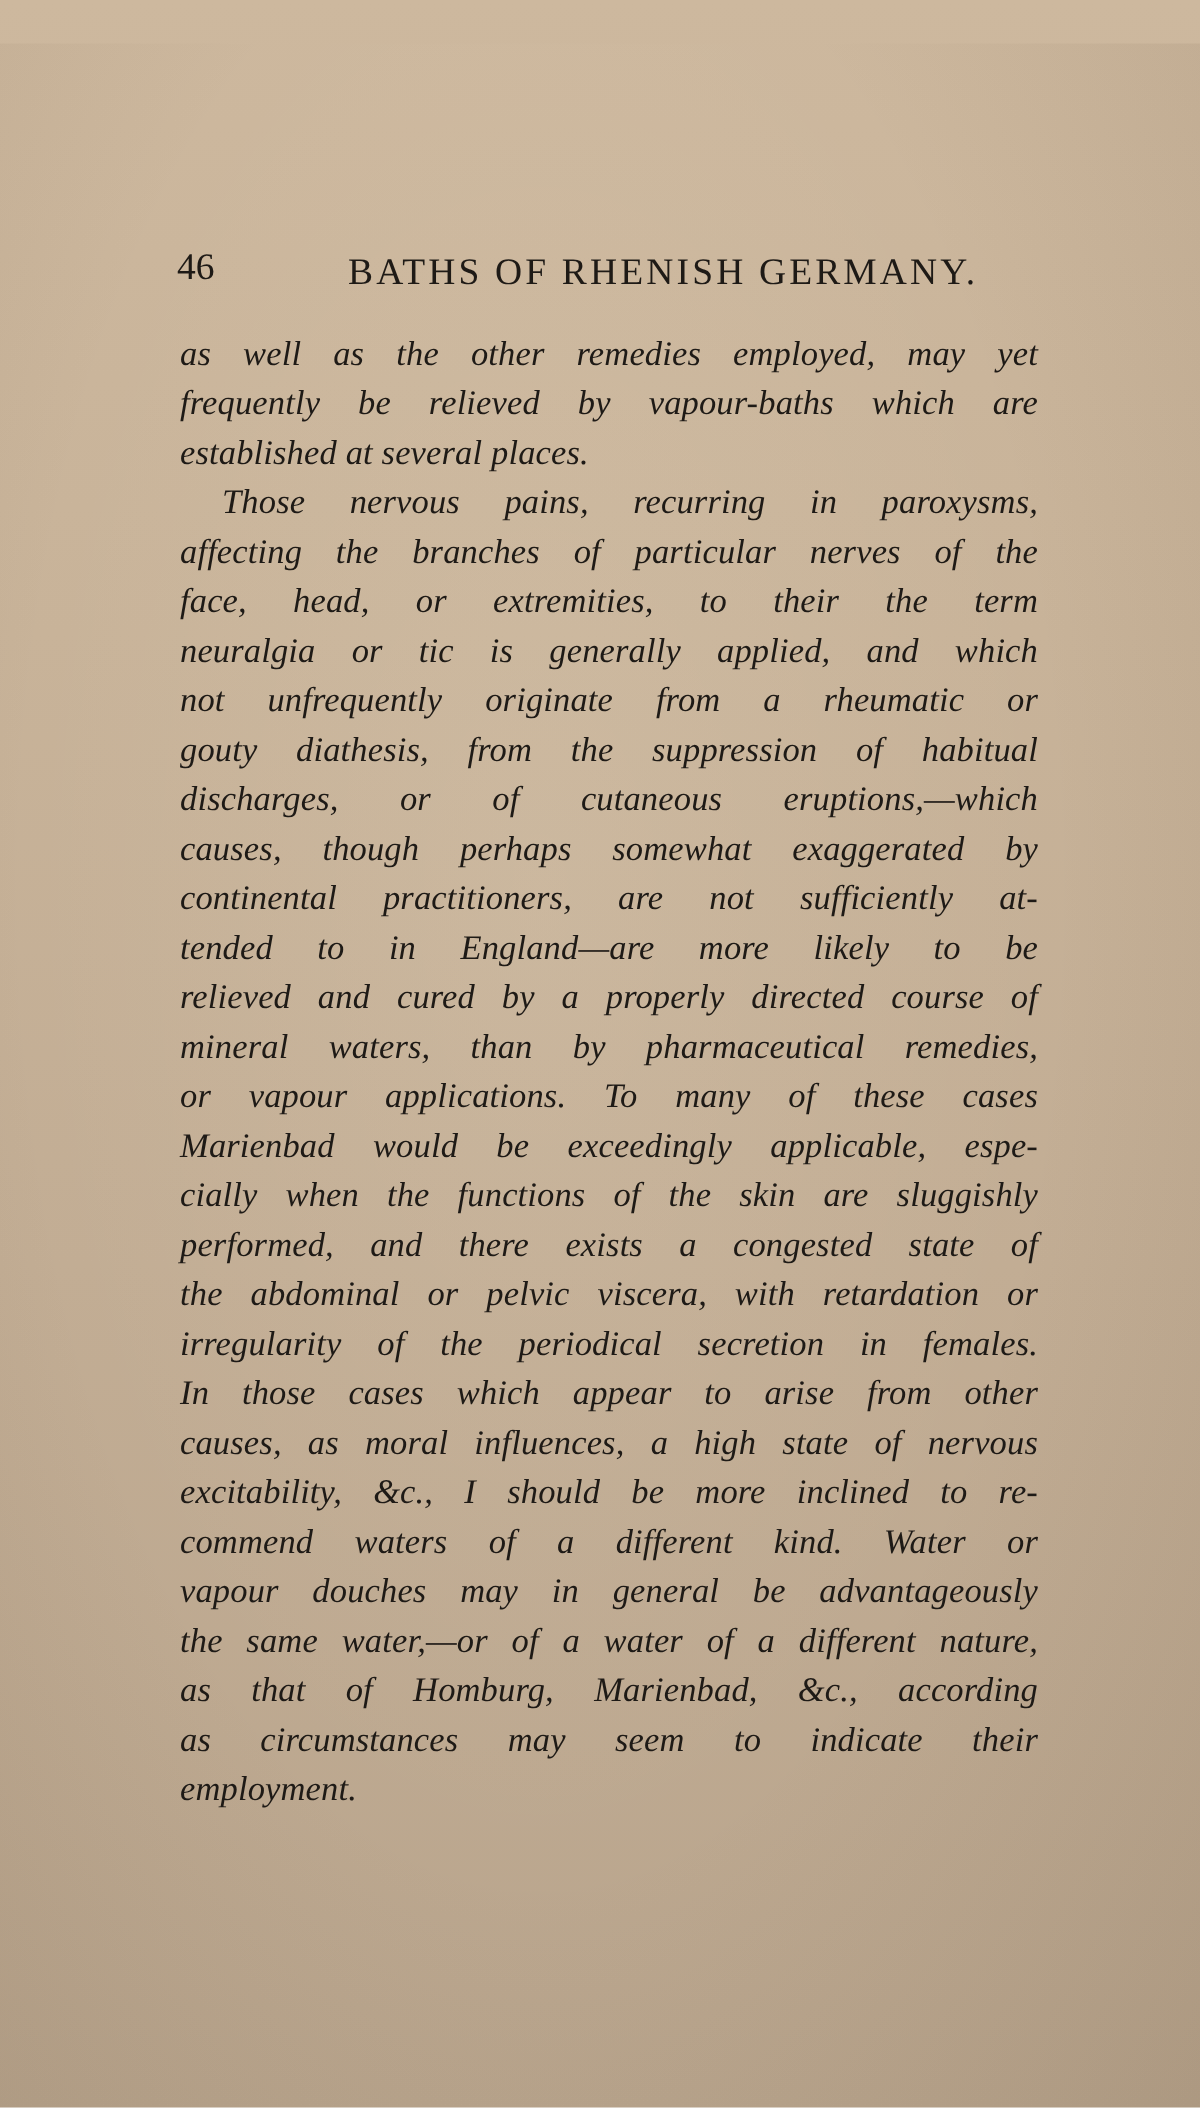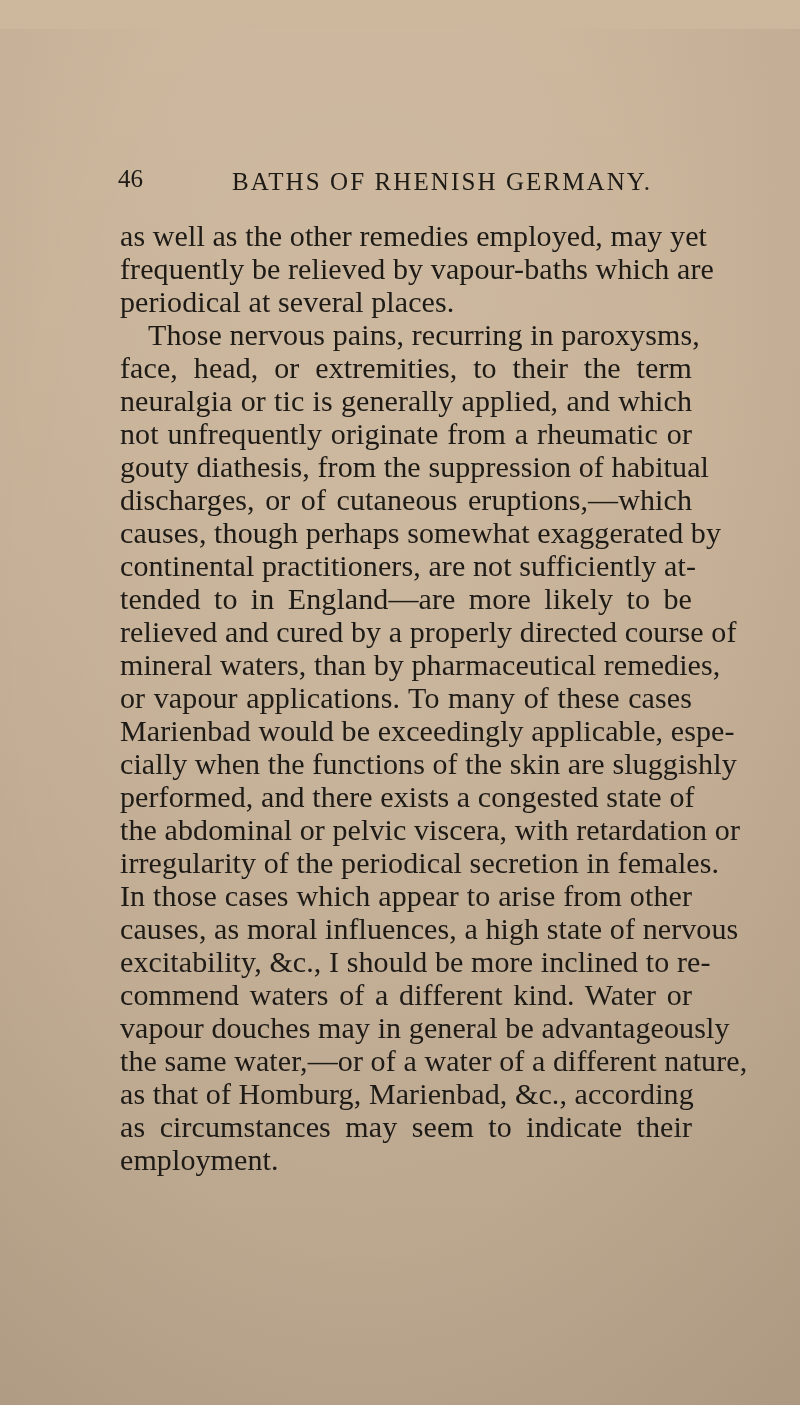--- a/index.html
+++ b/index.html
@@ -52,25 +52,26 @@
     .body-text {
       position: absolute;
       left: 120px;
       top: 190px;
       width: 572px;
     }
     .line {
       display: block;
       height: 33px;
       line-height: 33px;
-      font-size: 30px;
+      font-size: 23px;
       text-align: justify;
       text-align-last: justify;
       white-space: nowrap;
       letter-spacing: 0.1px;
+      font-style: italic;
     }
     .line.indent {
       padding-left: 28px;
     }
     .line.last {
       text-align-last: left;
     }
   </style>
 </head>
 <body>
@@ -79,22 +80,23 @@
   <div class="vignette"></div>
 
   <div class="running-head">
     <span class="page-number">46</span>
     <span class="header-title">BATHS OF RHENISH GERMANY.</span>
   </div>
 
   <div class="body-text">
     <span class="line">as well as the other remedies employed, may yet</span>
     <span class="line">frequently be relieved by vapour-baths which are</span>
-    <span class="line last">periodical at several places.</span>
+    <span class="line last">established at several places.</span>
     <span class="line indent">Those nervous pains, recurring in paroxysms,</span>
+    <span class="line">affecting the branches of particular nerves of the</span>
     <span class="line">face, head, or extremities, to their the term</span>
     <span class="line">neuralgia or tic is generally applied, and which</span>
     <span class="line">not unfrequently originate from a rheumatic or</span>
     <span class="line">gouty diathesis, from the suppression of habitual</span>
     <span class="line">discharges, or of cutaneous eruptions,—which</span>
     <span class="line">causes, though perhaps somewhat exaggerated by</span>
     <span class="line">continental practitioners, are not sufficiently at-</span>
     <span class="line">tended to in England—are more likely to be</span>
     <span class="line">relieved and cured by a properly directed course of</span>
     <span class="line">mineral waters, than by pharmaceutical remedies,</span>

